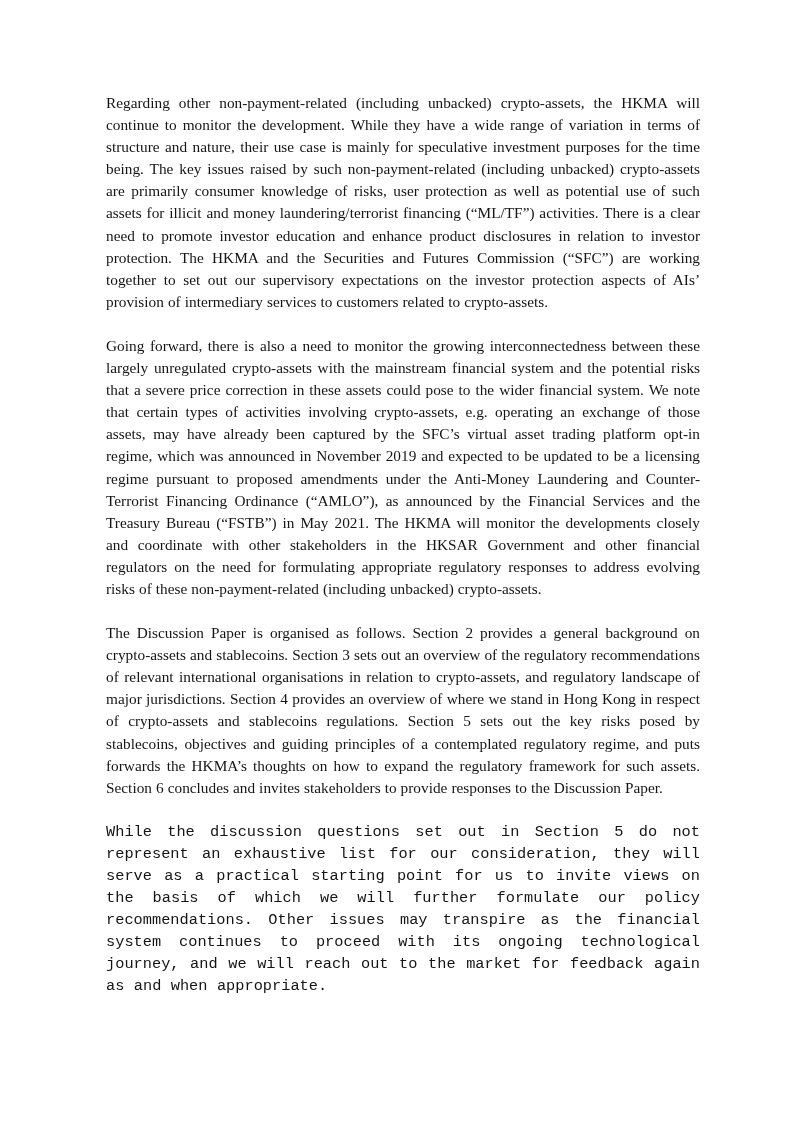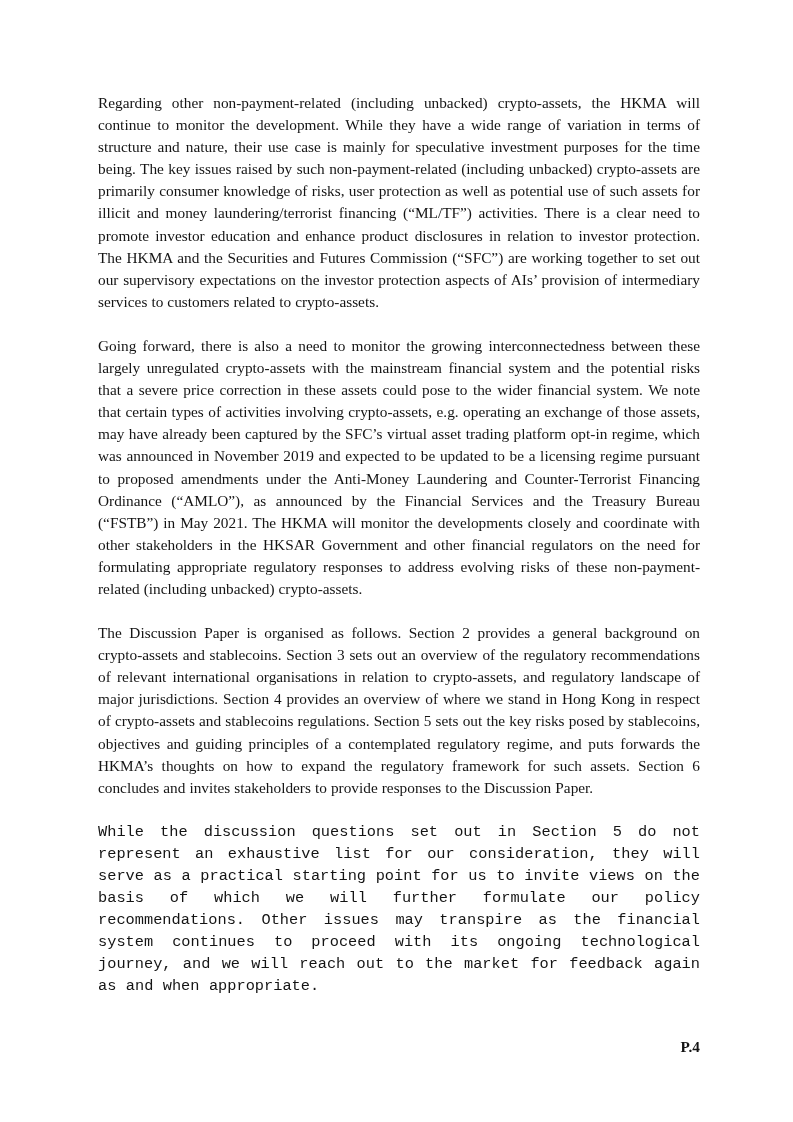--- a/index.html
+++ b/index.html
@@ -23,21 +23,21 @@
     height: 1122px;
     background: #ffffff;
   }
   .content {
     position: absolute;
     left: 94px;
     top: 92px;
     width: 606px;
   }
   .para {
-    margin: 0 0 22px 4px;
+    margin: 0 0 22px 12px;
     font-size: 15.3px;
     line-height: 22.1px;
     text-align: justify;
     text-justify: inter-word;
     letter-spacing: 0.01px;
     word-spacing: 0.2px;
     color: #141414;
   }
   .para:last-child {
     margin-bottom: 0;
@@ -63,15 +63,14 @@
   <div class="content">
     <p class="para">Regarding other non-payment-related (including unbacked) crypto-assets, the HKMA will continue to monitor the development.  While they have a wide range of variation in terms of structure and nature, their use case is mainly for speculative investment purposes for the time being.  The key issues raised by such non-payment-related (including unbacked) crypto-assets are primarily consumer knowledge of risks, user protection as well as potential use of such assets for illicit and money laundering/terrorist financing (“ML/TF”) activities.  There is a clear need to promote investor education and enhance product disclosures in relation to investor protection.  The HKMA and the Securities and Futures Commission (“SFC”) are working together to set out our supervisory expectations on the investor protection aspects of AIs’ provision of intermediary services to customers related to crypto-assets.</p>
 
     <p class="para">Going forward, there is also a need to monitor the growing interconnectedness between these largely unregulated crypto-assets with the mainstream financial system and the potential risks that a severe price correction in these assets could pose to the wider financial system.  We note that certain types of activities involving crypto-assets, e.g. operating an exchange of those assets, may have already been captured by the SFC’s virtual asset trading platform opt-in regime, which was announced in November 2019 and expected to be updated to be a licensing regime pursuant to proposed amendments under the Anti-Money Laundering and Counter-Terrorist Financing Ordinance (“AMLO”), as announced by the Financial Services and the Treasury Bureau (“FSTB”) in May 2021.  The HKMA will monitor the developments closely and coordinate with other stakeholders in the HKSAR Government and other financial regulators on the need for formulating appropriate regulatory responses to address evolving risks of these non-payment-related (including unbacked) crypto-assets.</p>
 
     <p class="para">The Discussion Paper is organised as follows.  Section 2 provides a general background on crypto-assets and stablecoins.   Section 3 sets out an overview of the regulatory recommendations of relevant international organisations in relation to crypto-assets, and regulatory landscape of major jurisdictions.  Section 4 provides an overview of where we stand in Hong Kong in respect of crypto-assets and stablecoins regulations.  Section 5 sets out the key risks posed by stablecoins, objectives and guiding principles of a contemplated regulatory regime, and puts forwards the HKMA’s thoughts on how to expand the regulatory framework for such assets.  Section 6 concludes and invites stakeholders to provide responses to the Discussion Paper.</p>
 
     <p class="para">While the discussion questions set out in Section 5 do not represent an exhaustive list for our consideration, they will serve as a practical starting point for us to invite views on the basis of which we will further formulate our policy recommendations.  Other issues may transpire as the financial system continues to proceed with its ongoing technological journey, and we will reach out to the market for feedback again as and when appropriate.</p>
   </div>
 
-  <div class="page-number">P.4</div>
 
 </div>
 
 </body></html>

